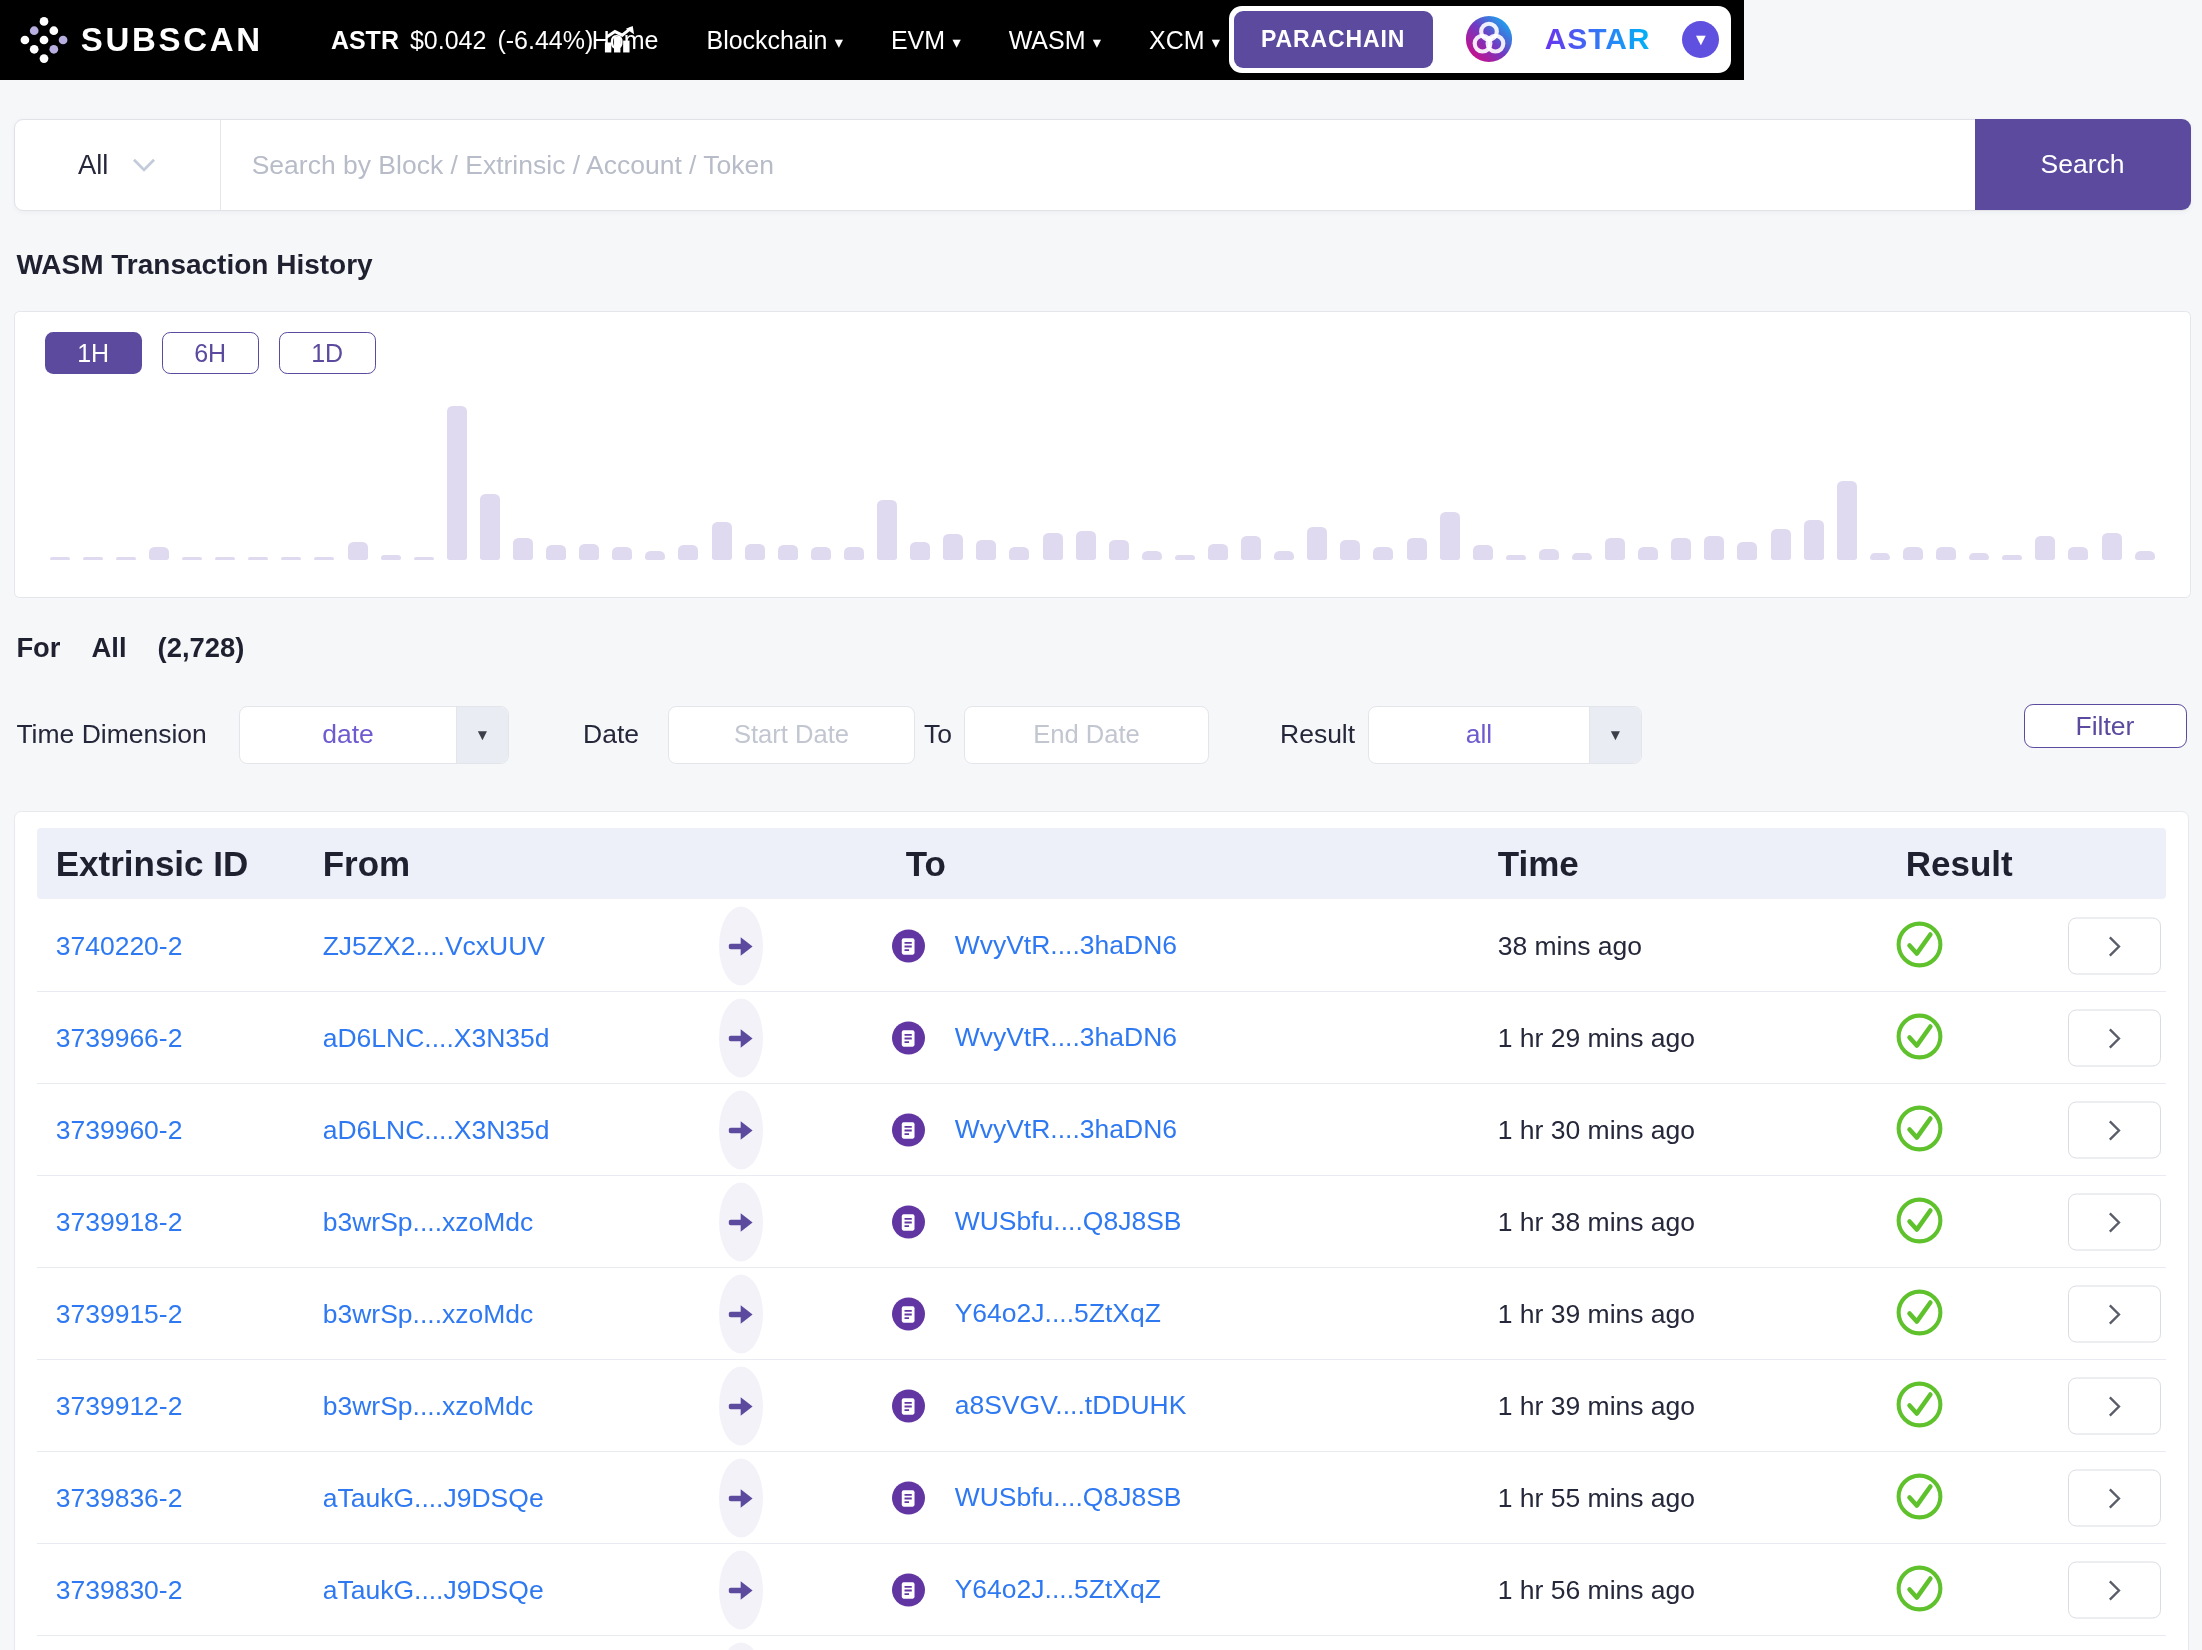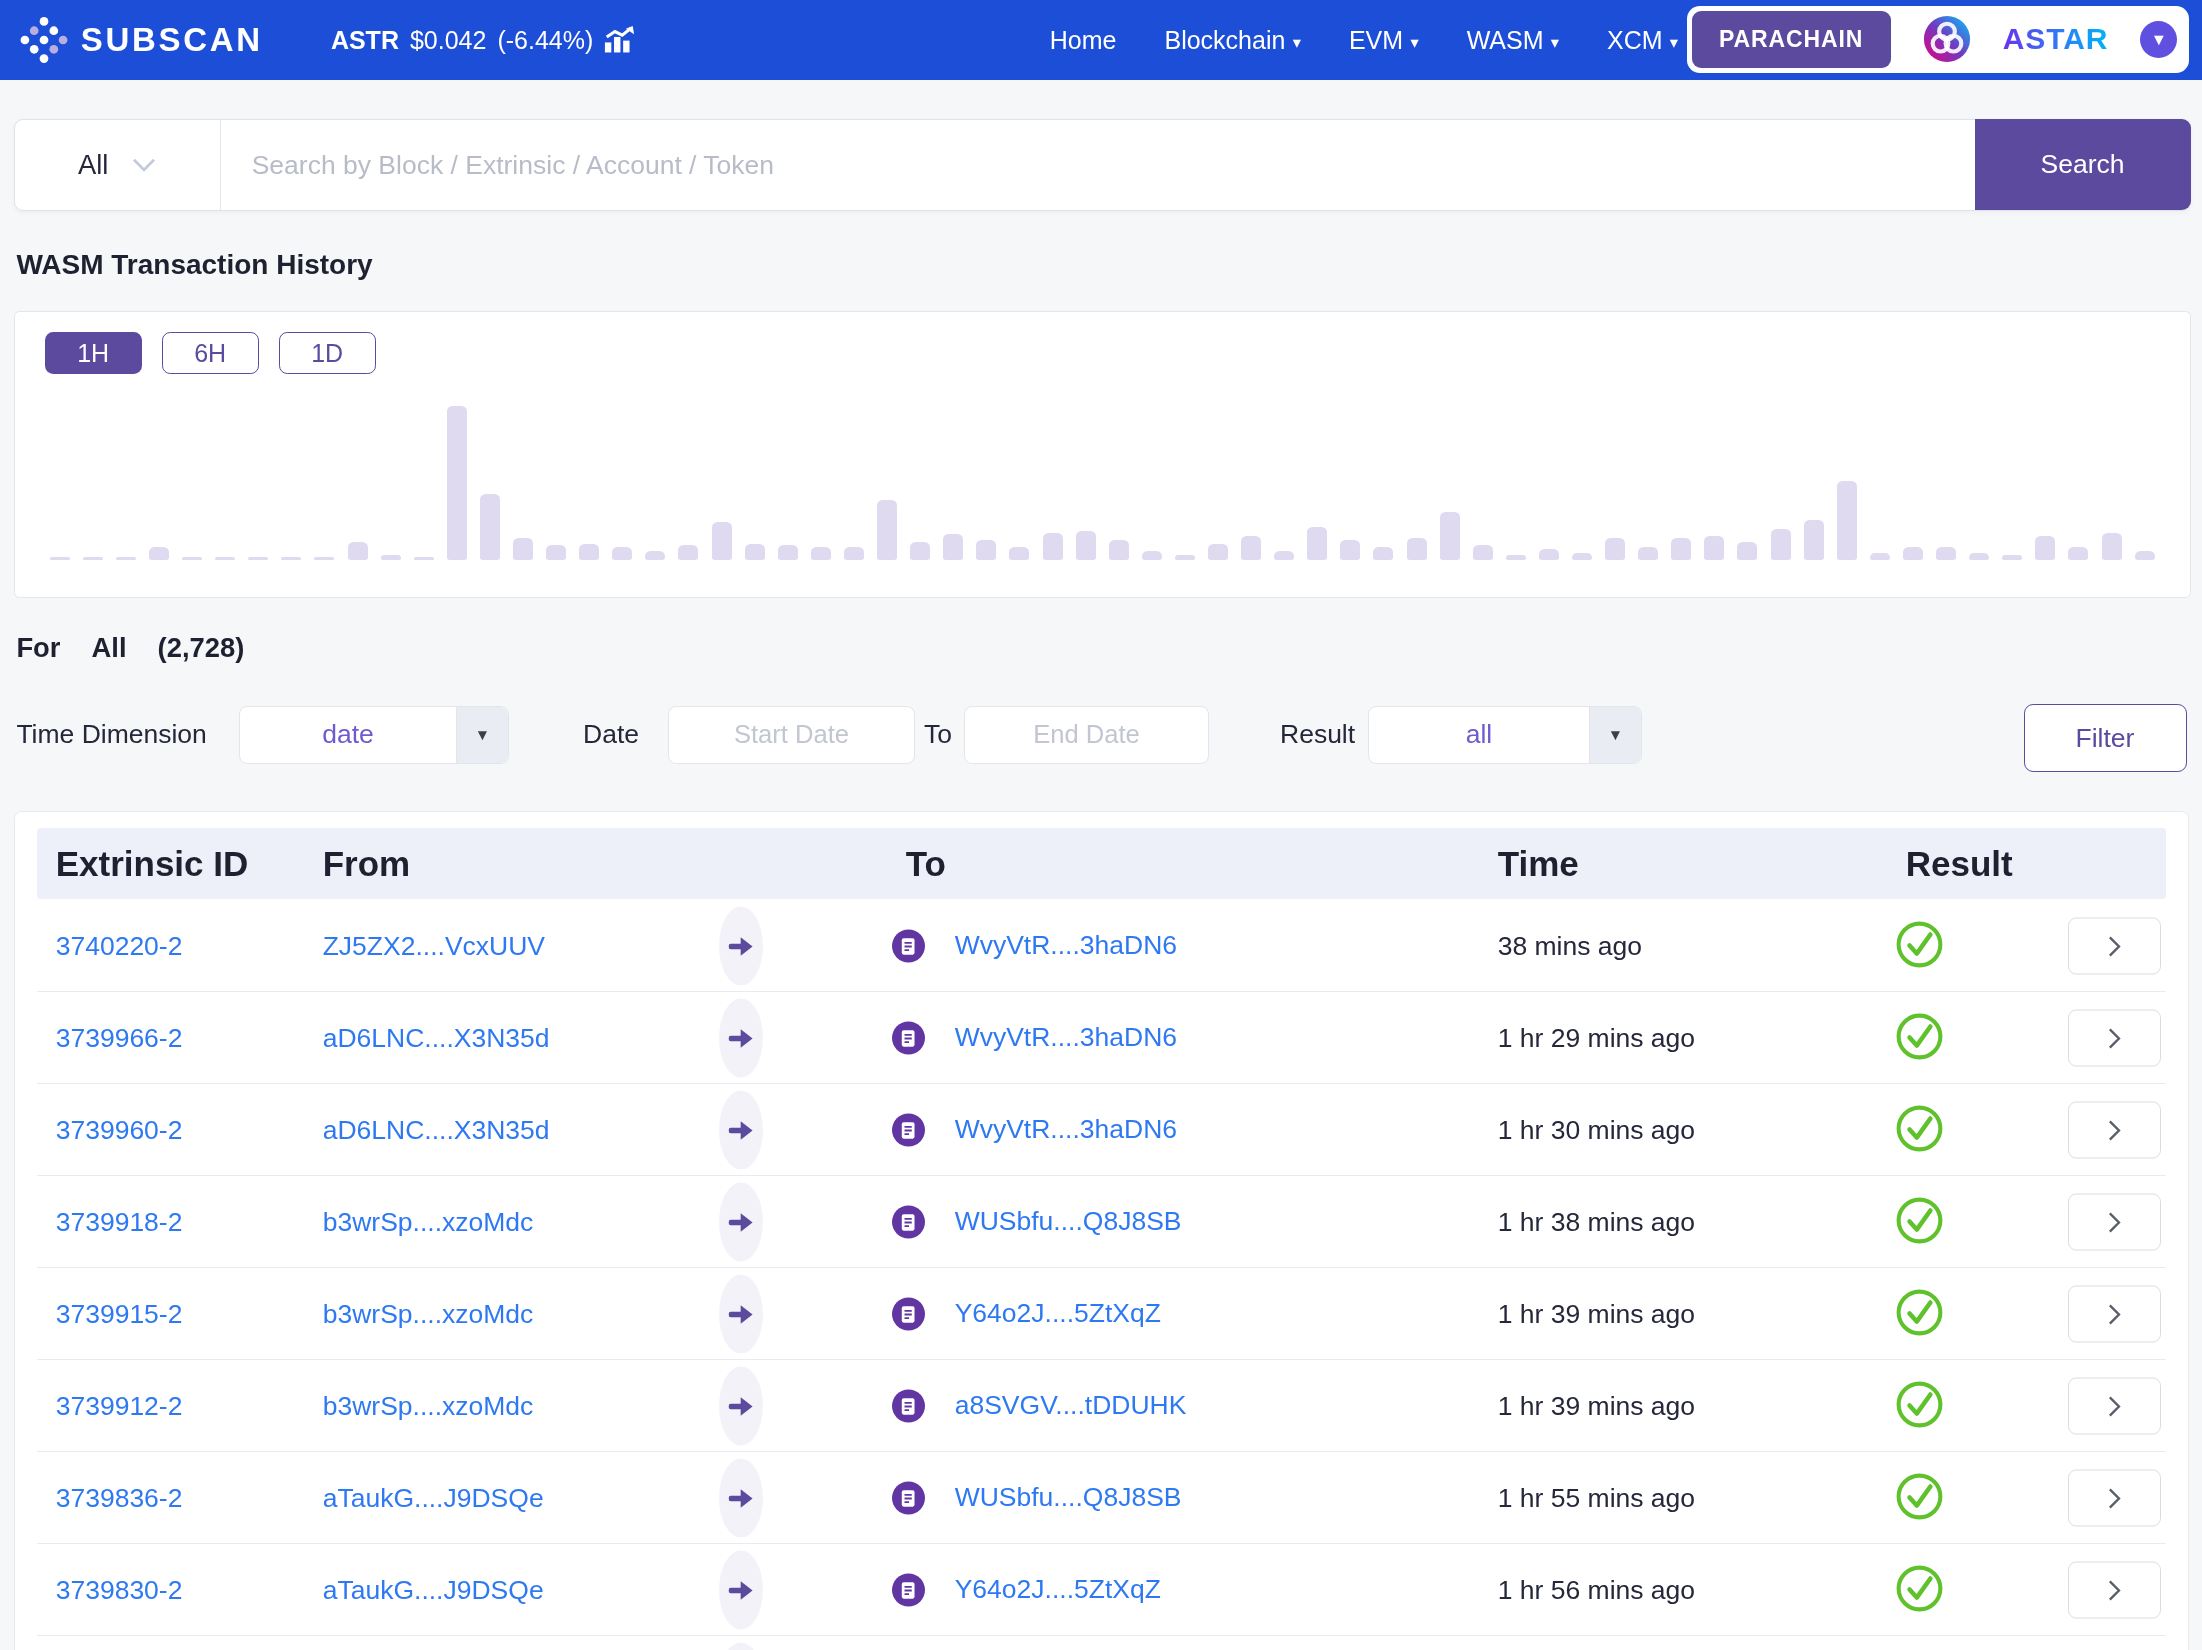--- a/index.html
+++ b/index.html
@@ -3,21 +3,21 @@
 <meta charset="utf-8">
 <style>
   html,body{margin:0;padding:0;}
   body{
     width:2202px;height:1650px;overflow:hidden;position:relative;
     background:#f6f7f9;
     font-family:"Liberation Sans","DejaVu Sans",sans-serif;
     color:#25273a;
   }
   
-  .navbar{position:absolute;left:0;top:0;width:2202px;height:80px;background:#1d4ed8;display:flex;align-items:center;}
+  .navbar{position:absolute;left:0;top:0;width:1744px;height:80px;background:#000000;display:flex;align-items:center;}
   .brand{display:flex;align-items:center;gap:12.8px;margin-left:20px;}
   .brand-name{color:#fff;font-size:33px;font-weight:700;letter-spacing:2.7px;}
   .price-block{display:flex;align-items:center;gap:11px;margin-left:68px;color:#fff;font-size:25px;}
   .price-sym{font-weight:700;}
   .nav-items{position:absolute;right:402px;top:0;height:80px;display:flex;align-items:center;gap:48px;}
   .nav-item{color:#fff;font-size:25px;display:flex;align-items:center;gap:7.3px;cursor:pointer;white-space:nowrap;}
   .nav-caret{font-size:16.4px;line-height:1;transform:translateY(1.8px);}
   .net-widget{position:absolute;right:12.8px;top:6.4px;height:57px;background:#fff;border-radius:12.8px;display:flex;align-items:center;padding:4.6px;gap:32px;}
   .parachain-btn{background:#5b4a9e;color:#fff;font-size:23px;font-weight:700;letter-spacing:0.9px;border:none;border-radius:9.1px;height:57px;padding:0 27.4px;cursor:pointer;}
   .net-name{font-size:30px;font-weight:700;background:linear-gradient(90deg,#6a33ee 0%,#2f7cf6 55%,#00b4f5 100%);-webkit-background-clip:text;background-clip:text;color:transparent;letter-spacing:0.9px;}
@@ -40,21 +40,21 @@
   
   .summary{position:absolute;left:16.4px;top:632px;font-size:27.4px;font-weight:700;color:#1f2130;display:flex;gap:31px;}
   
   .filter-row{position:absolute;left:0;top:704px;width:2202px;height:64px;}
   .flabel{position:absolute;top:14.6px;font-size:26.5px;color:#25273a;}
   .select-box{position:absolute;top:1.8px;height:58px;background:#fff;border:0.9px solid #e3e5ea;border-radius:8.2px;display:flex;align-items:stretch;overflow:hidden;cursor:pointer;box-sizing:border-box;}
   .select-val{flex:1;display:flex;align-items:center;justify-content:center;font-size:26.5px;color:#6e5bd0;}
   .select-arrow{width:51px;background:#e9ecf2;display:flex;align-items:center;justify-content:center;font-size:15.5px;color:#3c3f4a;border-left:0.9px solid #e3e5ea;}
   .date-input{position:absolute;top:1.8px;height:58px;box-sizing:border-box;background:#fff;border:0.9px solid #e3e5ea;border-radius:8.2px;font-size:25.6px;color:#25273a;text-align:center;outline:none;font-family:inherit;}
   .date-input::placeholder{color:#c2c6d0;}
-  .filter-btn{position:absolute;right:15.5px;top:0px;width:163px;height:68px;background:#fff;border:1.8px solid #5b4a9e;border-radius:9.1px;color:#5b4a9e;font-size:26.5px;cursor:pointer;font-family:inherit;}
+  .filter-btn{position:absolute;right:15.5px;top:0px;width:163px;height:44px;background:#fff;border:1.8px solid #5b4a9e;border-radius:9.1px;color:#5b4a9e;font-size:26.5px;cursor:pointer;font-family:inherit;}
   
   .table-card{position:absolute;left:13.7px;top:811px;width:2175px;height:859px;background:#fff;border:0.9px solid #e8e9ee;border-radius:7.3px;box-sizing:border-box;}
   .thead{position:absolute;left:22px;right:22px;top:16.4px;height:71px;background:#edf0f8;border-radius:3.7px;}
   .thead span{position:absolute;top:50%;transform:translateY(-50%);font-size:35px;font-weight:700;color:#1f2130;}
   .tbody{position:absolute;left:0;right:0;top:88px;}
   .trow{position:relative;height:92px;}
   .trow::after{content:"";position:absolute;left:22px;right:22px;bottom:0;height:0.9px;background:#e8ebf1;}
   .cell{position:absolute;top:50%;transform:translateY(-50%);}
   a.link{color:#2e79f2;text-decoration:none;font-size:26.5px;cursor:pointer;white-space:nowrap;}
   .c-ext{left:41px;}

